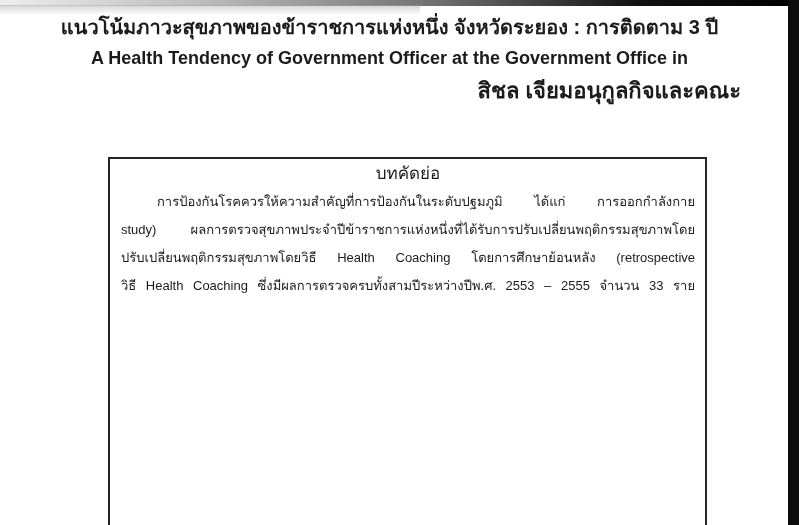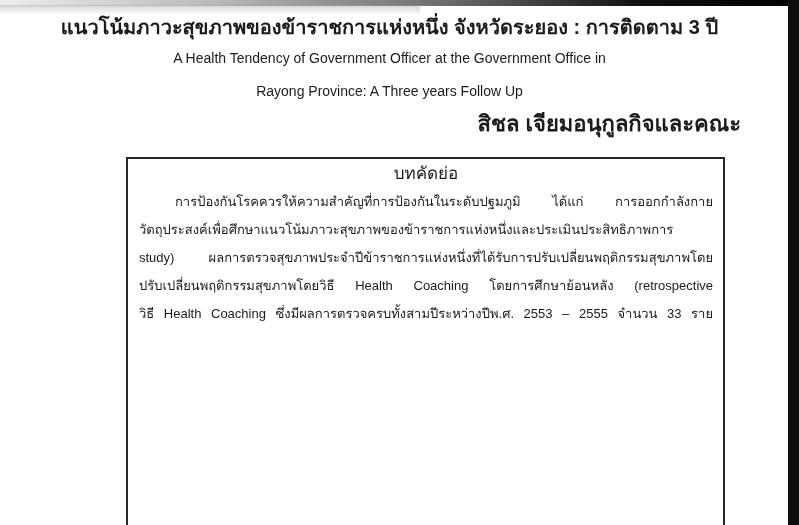--- a/index.html
+++ b/index.html
@@ -25,33 +25,33 @@
     background: linear-gradient(to bottom, rgba(160,160,160,0.45), rgba(255,255,255,0));
   }
   .scan-right {
     position: absolute; top: 0; right: 0;
     width: 11px; height: 100%;
     background: #0d0d0d;
   }
   
   .titles { margin-top: 12px; text-align: center; padding-right: 20px; }
   .title-th { font-size: 20px; font-weight: bold; line-height: 30px; }
-  .title-en { font-size: 14px; font-weight: normal; line-height: 33px; }
+  .title-en { font-size: 18px; font-weight: bold; line-height: 33px; }
   
   .byline {
     text-align: right;
     margin: 2px 58px 0 0;
     font-weight: bold;
     font-size: 22px;
     line-height: 27px;
   }
   
   .abstract-box {
     position: absolute;
-    left: 126px; top: 157px;
+    left: 108px; top: 157px;
     width: 599px;
     height: 368px;
     border: 2px solid #262626;
     border-bottom: none;
     box-sizing: border-box;
     padding: 1px 10px 0 11px;
     overflow: hidden;
   }
   .abstract-heading {
     text-align: center;
@@ -73,31 +73,29 @@
 
 <div class="page">
 
   <div class="scan-top"></div>
   <div class="scan-top-fade"></div>
   <div class="scan-right"></div>
 
   <div class="titles">
     <div class="title-th">แนวโน้มภาวะสุขภาพของข้าราชการแห่งหนึ่ง จังหวัดระยอง : การติดตาม 3 ปี</div>
     <div class="title-en">A Health Tendency of Government Officer at the Government Office in</div>
-    <div class="title-en">Rayong Province: A Three years Follow Up</div>
   </div>
 
   <div class="byline">
     <div>สิชล เจียมอนุกูลกิจและคณะ</div>
   </div>
 
   <div class="abstract-box">
     <div class="abstract-heading">บทคัดย่อ</div>
     <div>
         <div class="abs-line first">การป้องกันโรคควรให้ความสำคัญที่การป้องกันในระดับปฐมภูมิ ได้แก่ การออกกำลังกาย</div>
-        <div class="abs-line">วัตถุประสงค์เพื่อศึกษาแนวโน้มภาวะสุขภาพของข้าราชการแห่งหนึ่งและประเมินประสิทธิภาพการ</div>
         <div class="abs-line">study) ผลการตรวจสุขภาพประจำปีข้าราชการแห่งหนึ่งที่ได้รับการปรับเปลี่ยนพฤติกรรมสุขภาพโดย</div>
         <div class="abs-line">ปรับเปลี่ยนพฤติกรรมสุขภาพโดยวิธี Health Coaching โดยการศึกษาย้อนหลัง (retrospective</div>
         <div class="abs-line">วิธี Health Coaching ซึ่งมีผลการตรวจครบทั้งสามปีระหว่างปีพ.ศ. 2553 – 2555 จำนวน 33 ราย</div>
       </div>
   </div>
 
 </div>
 
 </body></html>

